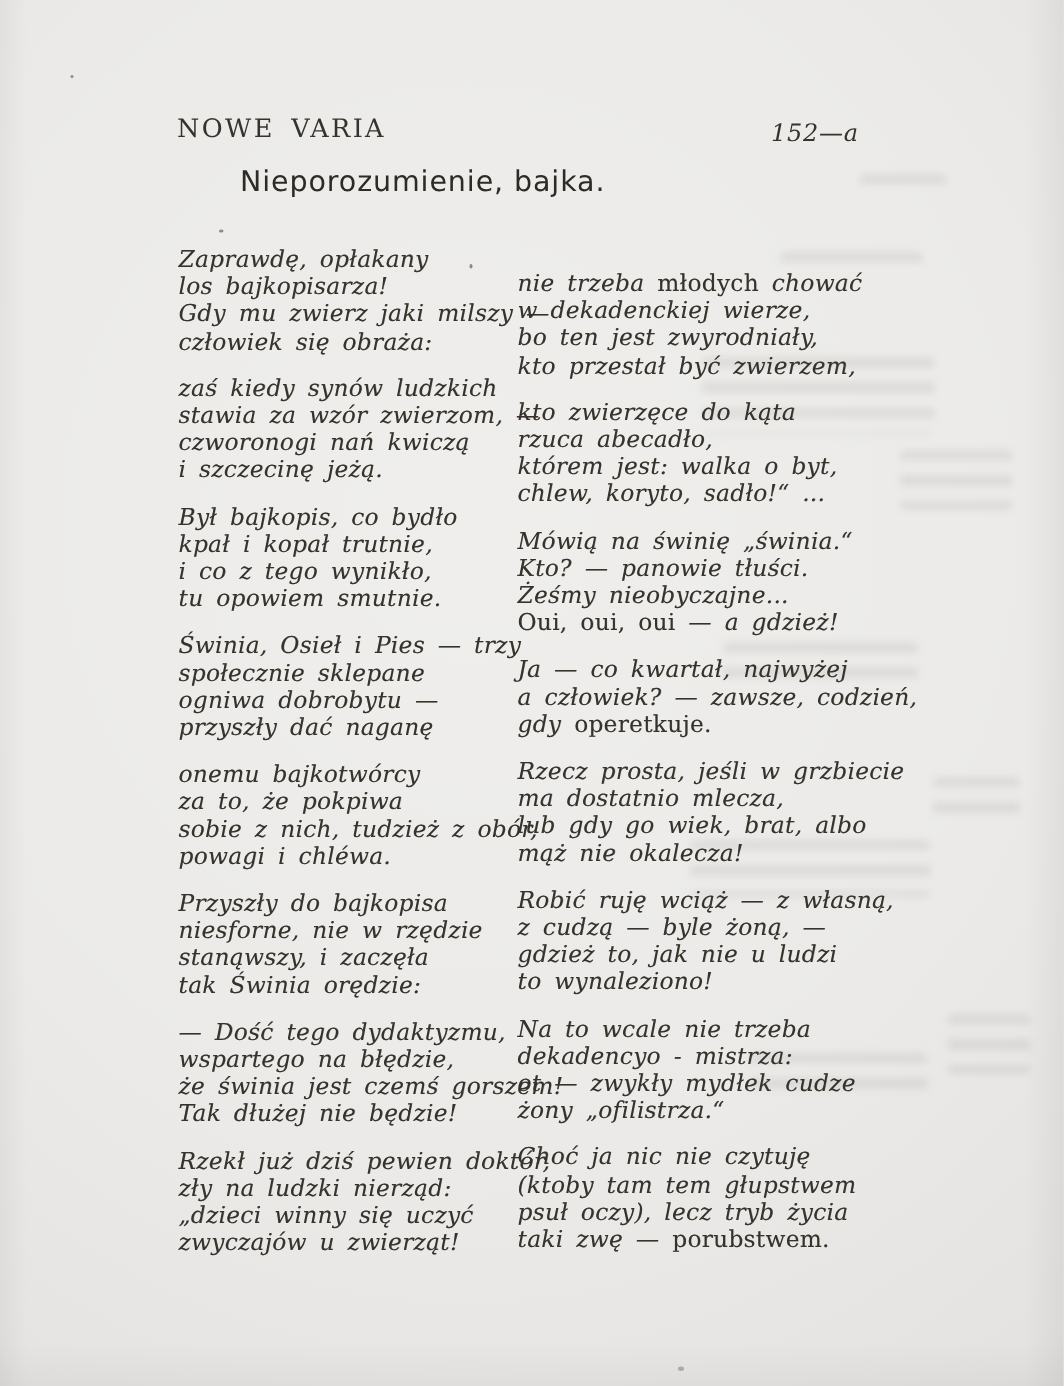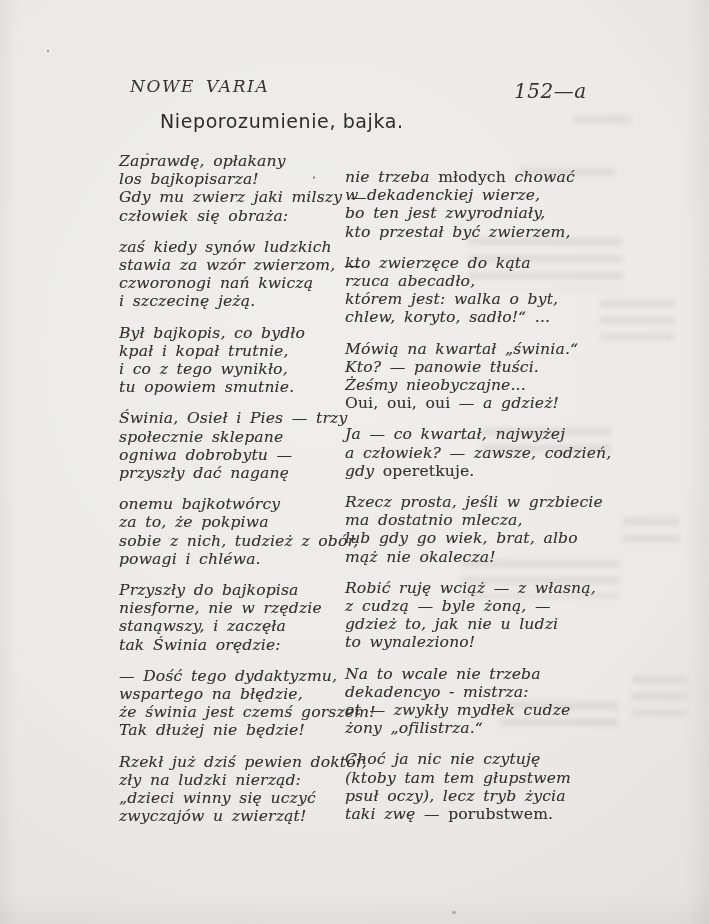--- a/index.html
+++ b/index.html
@@ -20,47 +20,46 @@
       linear-gradient(0deg, rgba(0,0,0,0.04) 0, rgba(0,0,0,0) 30px),
       var(--paper, #e9e8e6);
     color: var(--ink, #36332d);
     overflow: hidden;
   }
   
   .runhead {
     position: absolute; top: 76px; left: 0; width: 100%; height: 26px;
   }
   .running-title {
-    position: absolute; left: 130px; top: 0;
-    font-style: italic;
+    position: absolute; left: 118px; top: 0;
     font-size: 17px;
     letter-spacing: 1.6px;
     word-spacing: 4px;
   }
   .page-number {
     position: absolute; left: 514px; top: 3px;
     font-style: italic;
-    font-size: 20px;
+    font-size: 16px;
     letter-spacing: 0.5px;
   }
   
   .poem-title {
     position: absolute; top: 110px; left: 160px; margin: 0;
     font-family: "DejaVu Sans", sans-serif;
     font-weight: 400;
     font-size: 19px;
     letter-spacing: 0.6px;
     color: #2e2b26;
   }
   
   .poem {
     position: absolute; top: 148px; left: 0; width: 709px;
   }
   .col {
-    position: absolute; top: 4px;
+    position: absolute; top: 16px;
   }
   .col-left  { left: 119px; width: 226px; }
   .col-right { left: 345px; width: 290px; margin-top: 16px; }
   .stanza { margin: 0 0 13px 0; }
   .line {
     font-size: 15.5px;
     line-height: 18.2px;
     letter-spacing: 0.2px;
     word-spacing: 0.22em;
     white-space: nowrap;
@@ -170,21 +169,21 @@
           <div class="line"><span class="ital">bo ten jest zwyrodniały,</span></div>
           <div class="line"><span class="ital">kto przestał być zwierzem,</span></div>
         </div>
         <div class="stanza">
           <div class="line"><span class="ital">kto zwierzęce do kąta</span></div>
           <div class="line"><span class="ital">rzuca abecadło,</span></div>
           <div class="line"><span class="ital">którem jest: walka o byt,</span></div>
           <div class="line"><span class="ital">chlew, koryto, sadło!“ ...</span></div>
         </div>
         <div class="stanza">
-          <div class="line"><span class="ital">Mówią na kwartał „świnia.“</span></div>
+          <div class="line"><span class="ital">Mówią na świnię „świnia.“</span></div>
           <div class="line"><span class="ital">Kto? — panowie tłuści.</span></div>
           <div class="line"><span class="ital">Żeśmy nieobyczajne...</span></div>
           <div class="line"><span class="roman">Oui, oui, oui</span><span class="ital"> — a gdzież!</span></div>
         </div>
         <div class="stanza">
           <div class="line"><span class="ital">Ja — co kwartał, najwyżej</span></div>
           <div class="line"><span class="ital">a człowiek? — zawsze, codzień,</span></div>
           <div class="line"><span class="ital">gdy </span><span class="roman">operetkuje.</span></div>
         </div>
         <div class="stanza">

